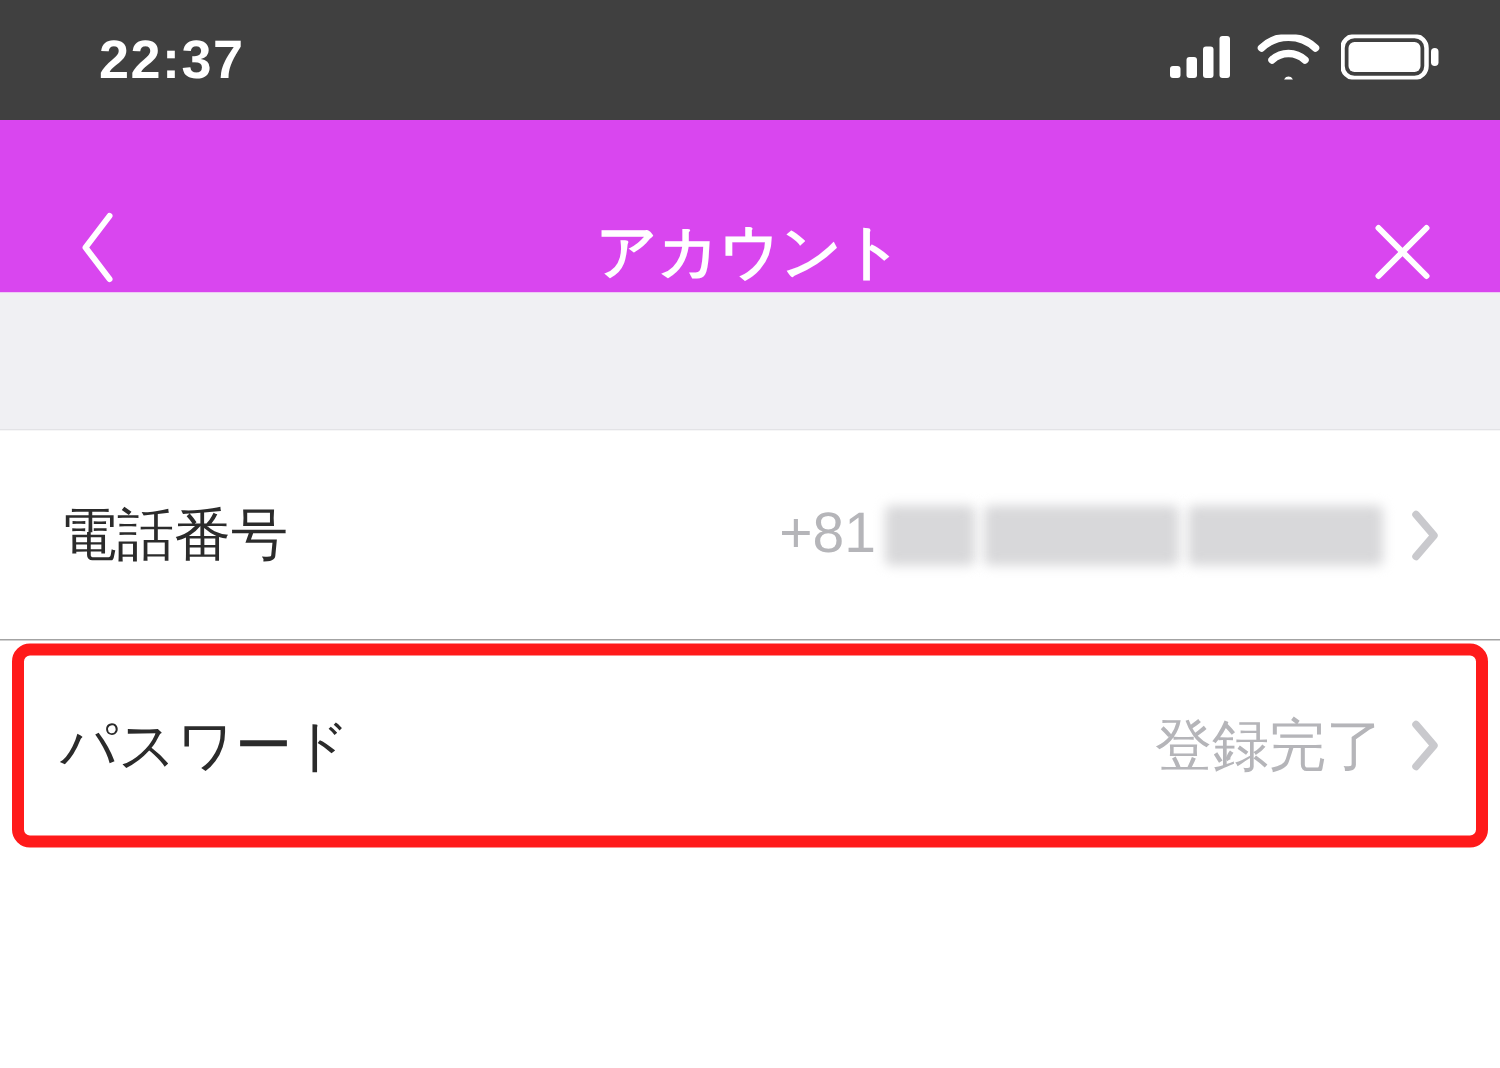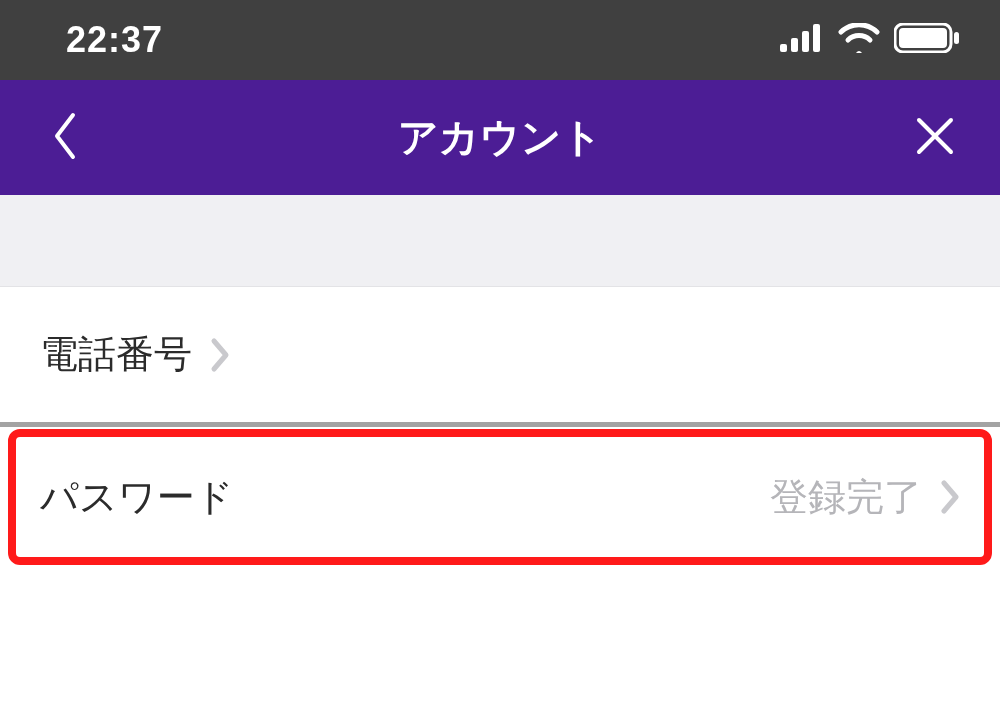--- a/index.html
+++ b/index.html
@@ -10,37 +10,37 @@
       color: #fff;
       display: flex;
       align-items: center;
       justify-content: space-between;
       padding: 0 40px 0 66px;
     }
     .status-time { font-size: 36px; font-weight: 600; letter-spacing: 1px; }
     .status-right { display: flex; align-items: center; gap: 14px; }
     .nav-bar {
       height: 115px;
-      background: #4c1d95;
+      background: #d946ef;
       color: #fff;
       display: flex;
-      align-items: center;
+      align-items: flex-end;
       justify-content: space-between;
       padding: 0 40px;
     }
     .nav-title { font-size: 40px; font-weight: 600; flex: 1; text-align: center; }
     .nav-back, .nav-close { width: 50px; display: flex; align-items: center; justify-content: center; cursor: pointer; }
     .spacer { height: 92px; background: #f0f0f3; border-bottom: 1px solid #e3e3e6; }
     .list { background: #fff; }
     .row {
       display: flex;
       align-items: center;
       height: 140px;
       padding: 0 40px;
-      border-bottom: 5px solid #a3a3a3;
+      border-bottom: 1px solid #a3a3a3;
       cursor: pointer;
       position: relative;
     }
     .row-label { font-size: 38px; color: #2b2b2b; }
     .row-value {
       margin-left: auto;
       font-size: 38px;
       color: #b5b5b9;
       display: flex;
       align-items: center;
@@ -110,20 +110,26 @@
     </span>
   </div>
 </div>
 
 <div class="spacer"></div>
 
 <div class="list">
 
   <div class="row">
     <span class="row-label">電話番号</span>
+    <span class="row-value">
+      <span>+81</span>
+      <span class="redact" style="width:60px;height:40px"></span>
+      <span class="redact" style="width:130px;height:40px"></span>
+      <span class="redact" style="width:130px;height:40px"></span>
+    </span>
     <span class="row-chevron">
       <svg width="20" height="36" viewBox="0 0 20 36">
         <polyline points="4,4 16,18 4,32" stroke="#c9c9cd" stroke-width="5" fill="none" stroke-linecap="round" stroke-linejoin="round"></polyline>
       </svg>
     </span>
   </div>
 
 
   <div class="row" style="border-bottom:none">
     <span class="row-label">パスワード</span>

